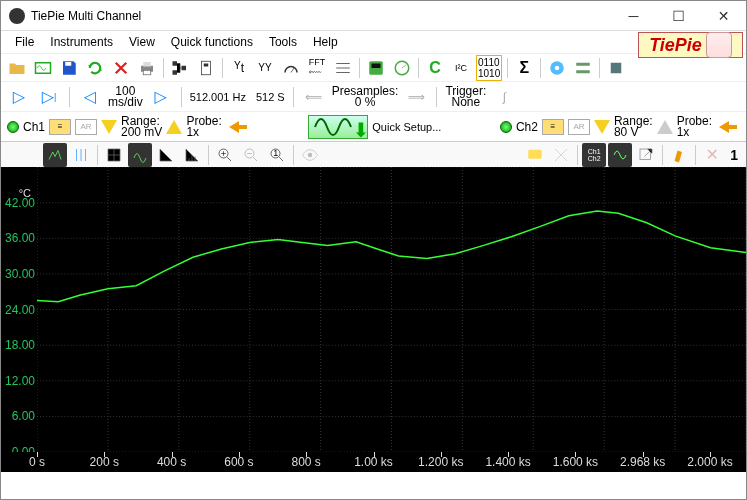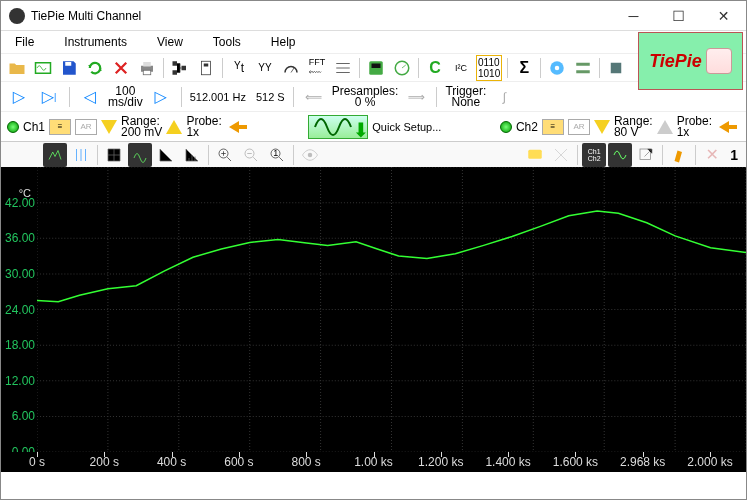--- a/index.html
+++ b/index.html
@@ -1,23 +1,23 @@
 <!DOCTYPE html>
 <html><head>
 <meta charset="utf-8">
 <style>
 * { box-sizing: border-box; margin: 0; padding: 0; font-family: "Segoe UI", Tahoma, sans-serif; font-size: 12px; }
 body { background: #fff; width: 747px; height: 500px; overflow: hidden; border: 1px solid #888; }
 .titlebar { height: 30px; display: flex; align-items: center; padding: 0 0 0 8px; border-bottom: 1px solid #ddd; }
 .titlebar .ico { width: 16px; height: 16px; background: #333; border-radius: 50%; margin-right: 6px; }
 .titlebar .title { flex: 1; font-size: 12px; }
 .winbtn { width: 45px; height: 29px; display: flex; align-items: center; justify-content: center; font-size: 14px; color: #333; }
-.menubar { height: 22px; display: flex; align-items: center; padding: 0 6px; gap: 14px; }
+.menubar { height: 22px; display: flex; align-items: center; padding: 0 6px; gap: 0; }
 .menuitem { padding: 2px 8px; font-size: 12px; }
-.brand { position: absolute; right: 4px; top: 32px; height: 58px; width: 105px; border: 1px solid #b55; display: flex; align-items: center; justify-content: center; gap: 4px; background: #86efac; }
+.brand { position: absolute; right: 4px; top: 32px; height: 26px; width: 105px; border: 1px solid #b55; display: flex; align-items: center; justify-content: center; gap: 4px; background: #fef9c3; }
 .brand .txt { color: #c00; font-weight: bold; font-size: 18px; font-style: italic; }
 .brand .logo { width: 26px; height: 26px; border: 1px solid #c99; border-radius: 4px; background: linear-gradient(#fee,#fdd); }
 .toolbar { height: 28px; display: flex; align-items: center; padding: 0 4px; gap: 2px; border-top: 1px solid #eee; }
 .tbtn { min-width: 24px; height: 24px; display: flex; align-items: center; justify-content: center; border: 1px solid transparent; border-radius: 2px; }
 .sep { width: 1px; height: 20px; background: #ccc; margin: 0 2px; }
 .navbar { height: 30px; display: flex; align-items: center; padding: 0 6px; gap: 6px; border-top: 1px solid #eee; }
 .play { color: #0a84ff; font-size: 16px; }
 .navlabel { font-size: 11px; text-align: center; line-height: 11px; }
 .chbar { height: 30px; display: flex; align-items: center; padding: 0 6px; gap: 4px; border-top: 1px solid #eee; }
 .led { width: 12px; height: 12px; border-radius: 50%; background: radial-gradient(#7f7,#090); border: 1px solid #060; }
@@ -53,20 +53,21 @@
   <div class="title">TiePie Multi Channel</div>
   <div class="winbtn">─</div>
   <div class="winbtn">☐</div>
   <div class="winbtn">✕</div>
 </div>
 
 <div class="menubar">
   <div class="menuitem">File</div>
   <div class="menuitem">Instruments</div>
   <div class="menuitem">View</div>
+  <div class="menuitem">Quick functions</div>
   <div class="menuitem">Tools</div>
   <div class="menuitem">Help</div>
 </div>
 
 <div class="brand">
   <span class="txt">TiePie</span>
   <div class="logo"></div>
 </div>
 
 <div class="toolbar">

